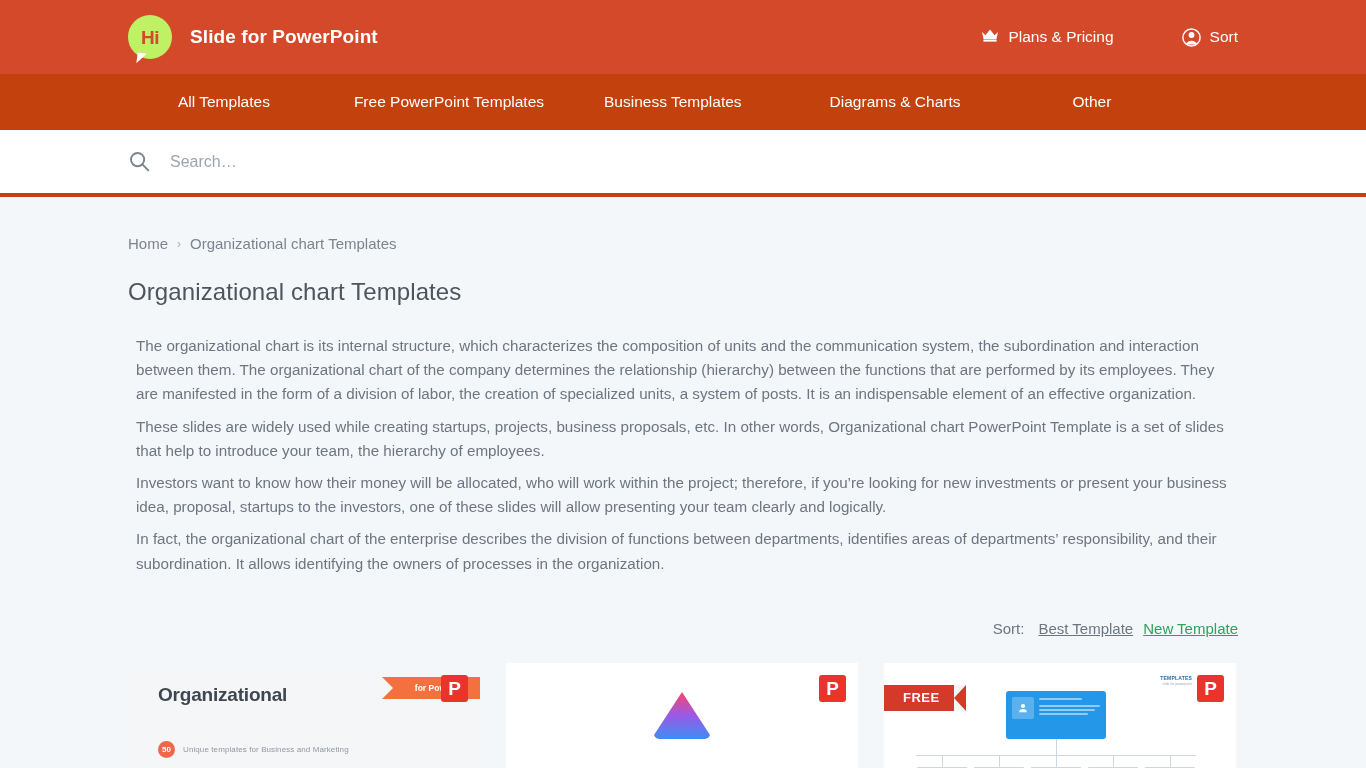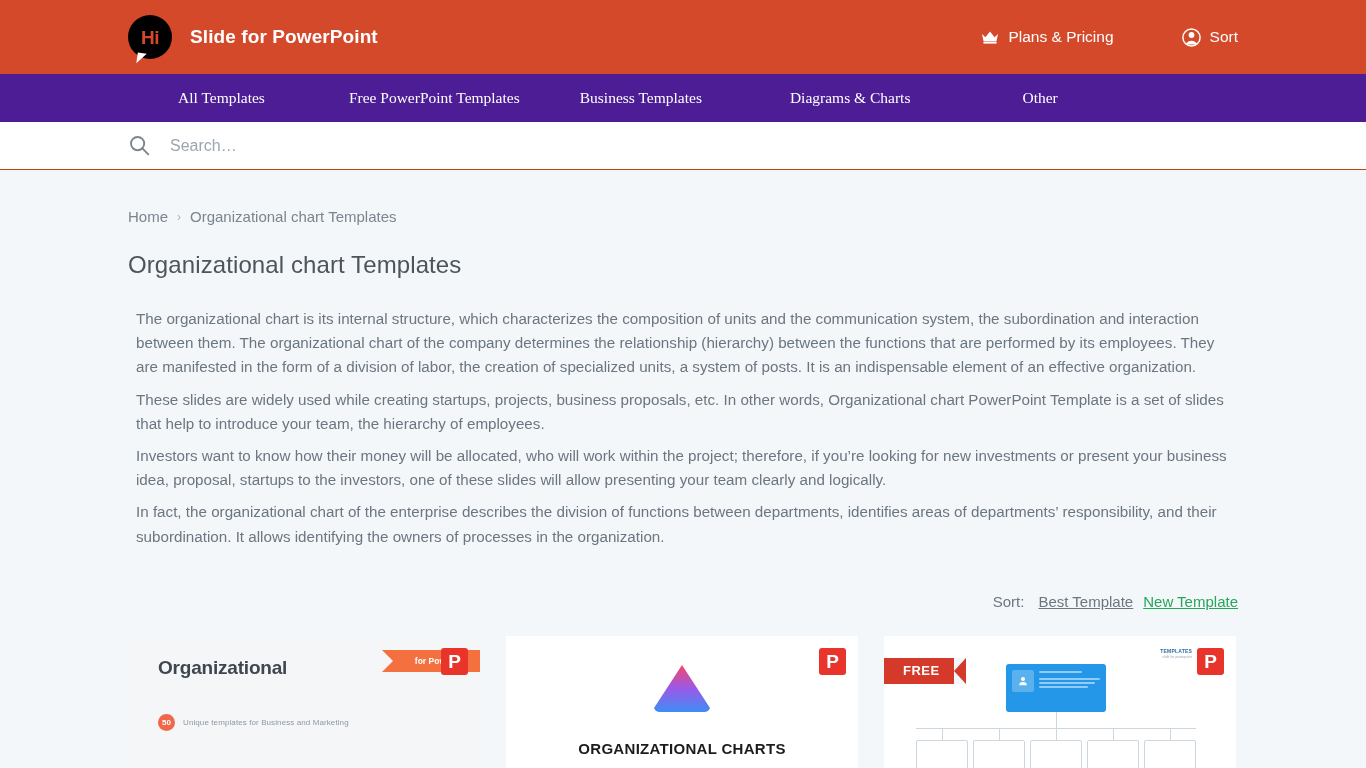--- a/index.html
+++ b/index.html
@@ -20,21 +20,21 @@
     align-items: center;
     position: relative;
   }
   .brand {
     display: flex;
     align-items: center;
     margin-left: 128px;
   }
   .logo-bubble {
     width: 44px; height: 44px;
-    background: #000000;
+    background: #bef264;
     border-radius: 50% 50% 50% 50% / 50% 50% 50% 50%;
     display: flex; align-items: center; justify-content: center;
     position: relative;
     flex: 0 0 auto;
   }
   .logo-bubble::after {
     content: "";
     position: absolute;
     bottom: -5px; left: 9px;
     width: 0; height: 0;
@@ -59,37 +59,35 @@
   }
   .top-right {
     position: absolute;
     right: 128px;
     display: flex;
     align-items: center;
     gap: 68px;
   }
   .top-link {
     display: flex;
-    align-items: center;
     color: #ffffff;
     font-size: 15.5px;
     text-decoration: none;
     cursor: pointer;
     gap: 9px;
   }
   .crown-icon { display:block; }
   .user-icon { display:block; }
 
   
   .navbar {
-    height: 48px;
-    background: #4c1d95;
-    display: flex;
-    align-items: center;
-    font-family: Liberation Serif, serif;
+    height: 56px;
+    background: #c2410c;
+    display: flex;
+    align-items: center;
   }
   .nav-inner {
     width: 1110px;
     margin: 0 auto;
     display: flex;
     align-items: center;
   }
   .nav-item {
     color: #ffffff;
     font-size: 15.5px;
@@ -98,23 +96,23 @@
     white-space: nowrap;
   }
   .nav-item.n0 { margin-left: 50px; }
   .nav-item.n1 { margin-left: 84px; }
   .nav-item.n2 { margin-left: 60px; }
   .nav-item.n3 { margin-left: 88px; }
   .nav-item.n4 { margin-left: 112px; }
 
   
   .searchbar {
-    height: 48px;
+    height: 67px;
     background: #ffffff;
-    border-bottom: 1px solid #c2410c;
+    border-bottom: 4px solid #c2410c;
     display: flex;
     align-items: center;
   }
   .search-inner {
     width: 1110px;
     margin: 0 auto;
     display: flex;
     align-items: center;
   }
   .search-icon-wrap {

